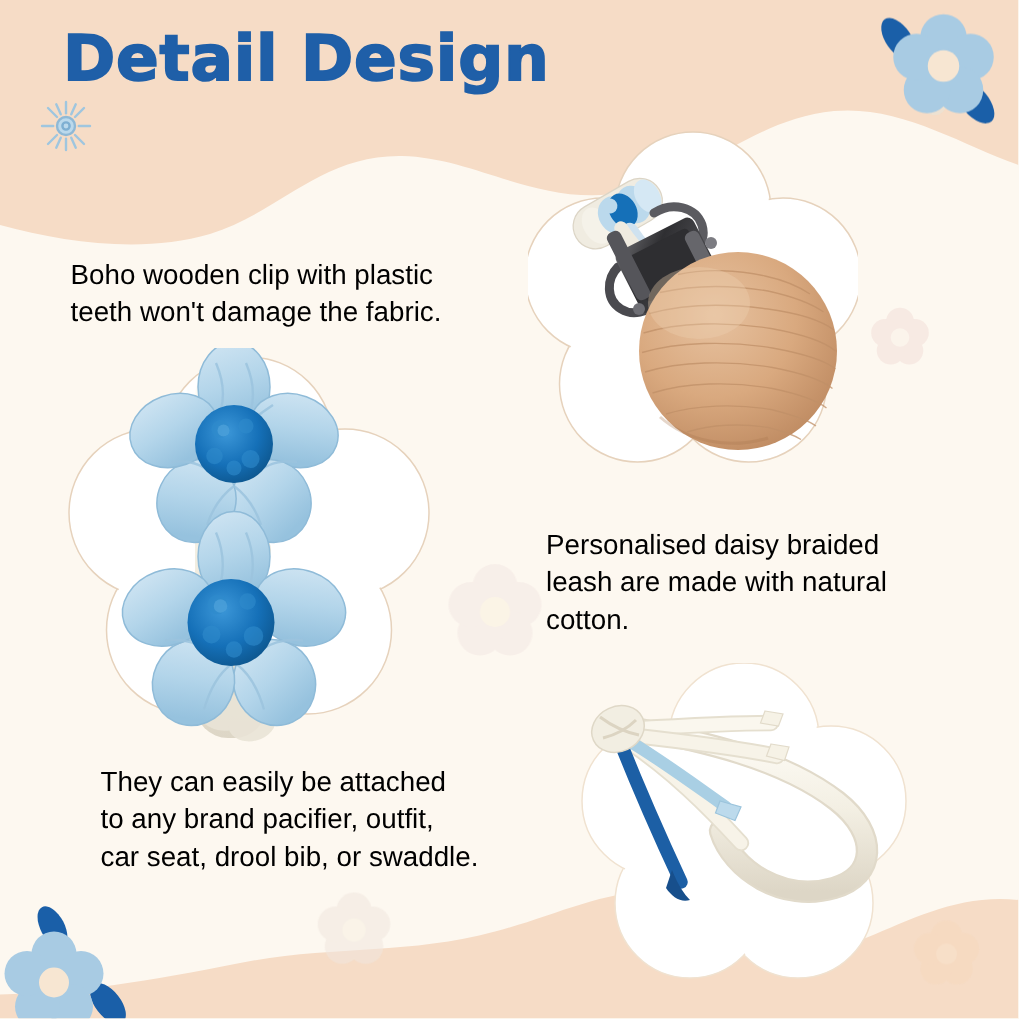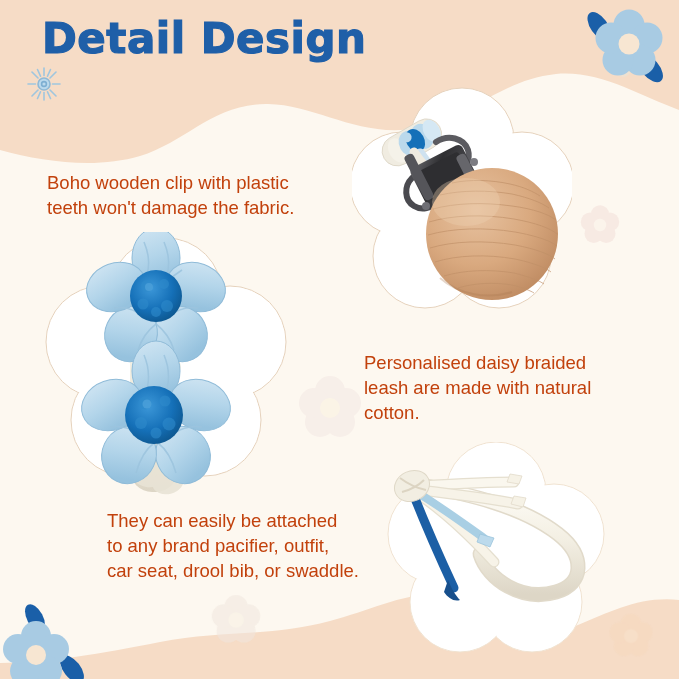--- a/index.html
+++ b/index.html
@@ -27,30 +27,30 @@
     letter-spacing:0.5px;
     color:#1F5FA8;
     font-family:"DejaVu Sans", sans-serif;
     -webkit-text-stroke:1.2px #1F5FA8;
     z-index:40;
   }
 
   
   .caption{
     position:absolute;
-    color:#c2410c;
+    color:#000000;
     font-size:18.5px;
     line-height:25px;
     font-family:"Liberation Sans", sans-serif;
     z-index:35;
     white-space:pre-line;
   }
   #cap1{left:47px; top:170px; width:320px;}
   #cap2{left:364px; top:350px; width:290px;}
-  #cap3{left:67px; top:508px; width:305px;margin-left:40px;}
+  #cap3{left:67px; top:508px; width:305px;}
 
   
   .photo{position:absolute;z-index:30;}
   #photo-clip{left:352px; top:82px; width:220px; height:250px;}
   #photo-flowers{left:44px; top:232px; width:245px; height:265px;}
   #photo-cords{left:372px; top:442px; width:250px; height:215px;}
 </style>
 </head>
 <body>
 

